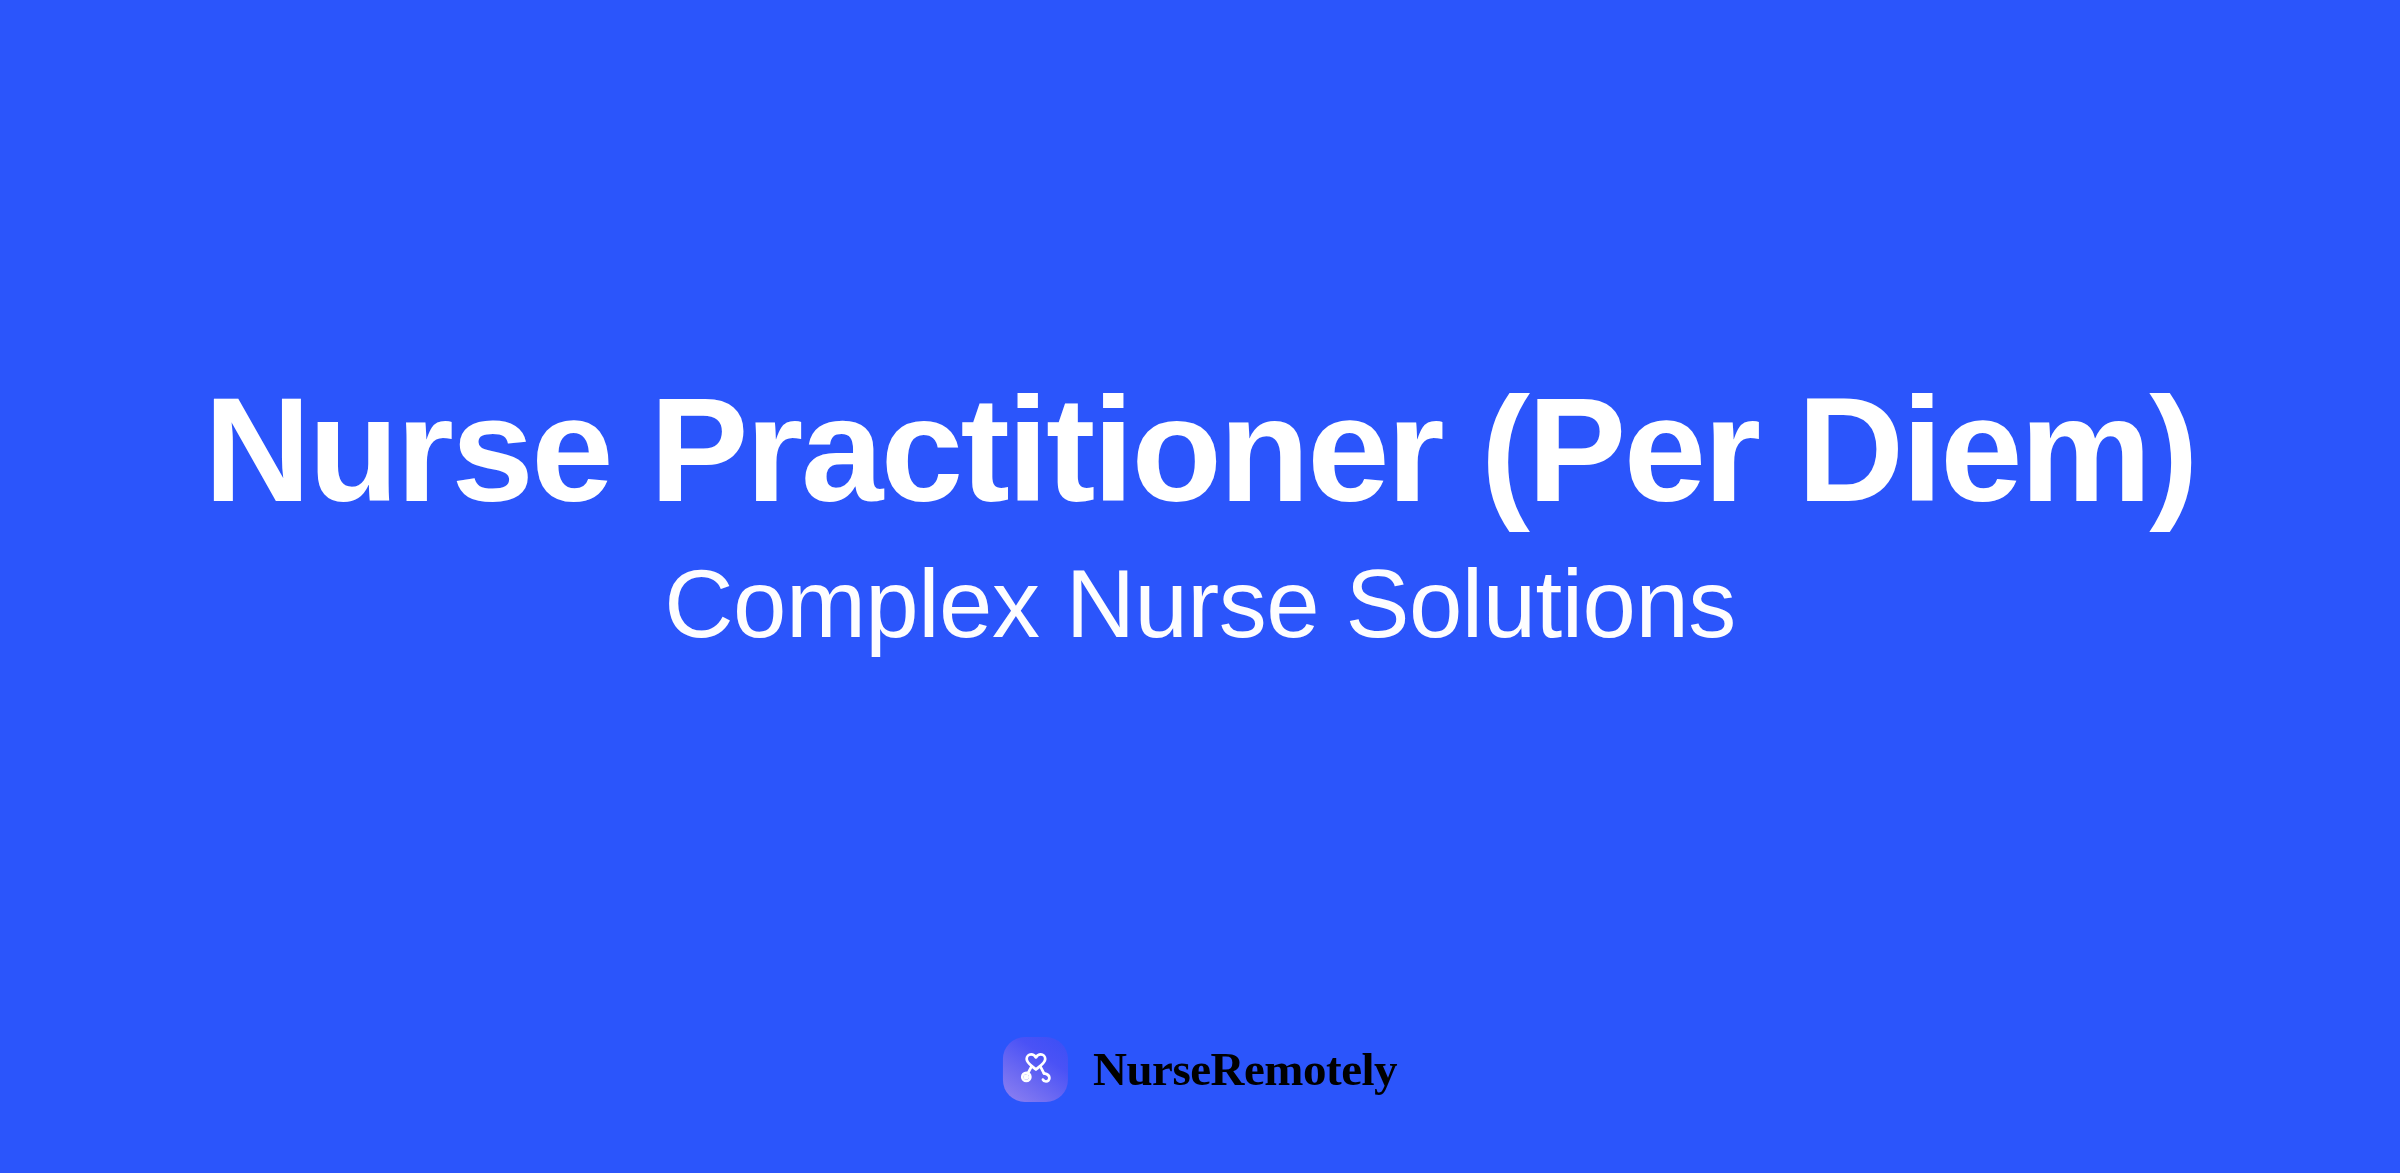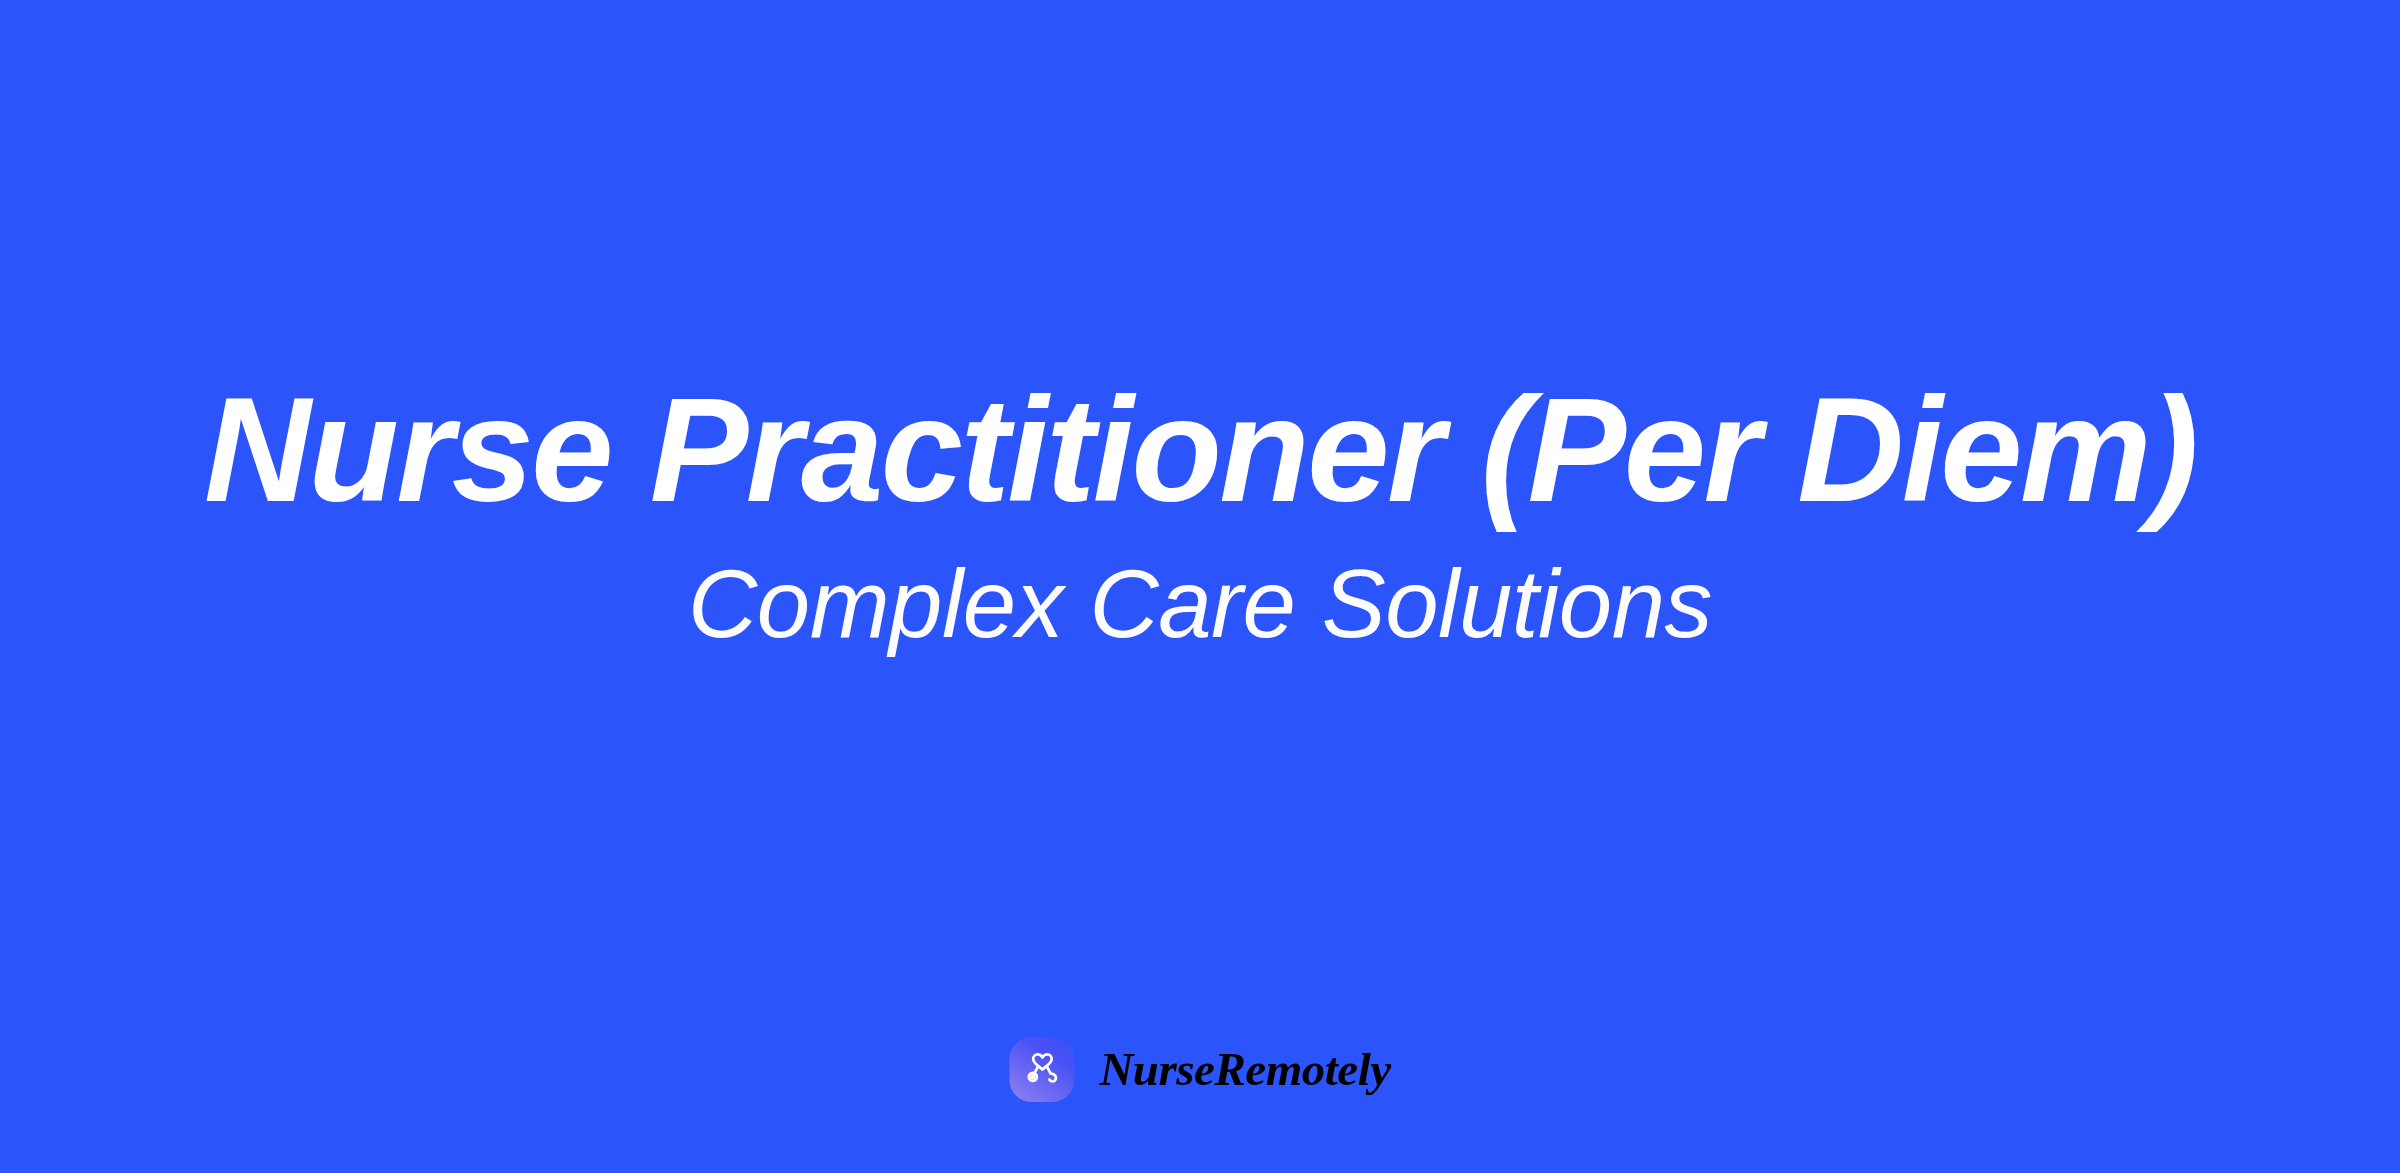--- a/index.html
+++ b/index.html
@@ -14,21 +14,20 @@
     font-family: "Liberation Sans", sans-serif;
     -webkit-font-smoothing: antialiased;
   }
 
   .slide {
     position: relative;
     width: 2400px;
     height: 1015px;
     background: #2b55fb;
     box-sizing: border-box;
-    font-style: italic;
   }
 
   
   .hero {
     position: absolute;
     left: 0;
     right: 0;
     top: 0;
     height: 1173px;
     display: flex;
@@ -111,21 +110,21 @@
 </style>
 </head>
 <body>
 
 <div class="slide">
 
   <div class="hero">
 
     <div class="title">Nurse Practitioner (Per Diem)</div>
 
-    <div class="subtitle">Complex Care Solutions</div>
+    <div class="subtitle">Complex Nurse Solutions</div>
 
   </div>
 
   <div class="brand">
 
     <div class="brand-badge">
       <svg viewBox="0 0 48 48" fill="none" stroke="#ffffff" stroke-width="3.1" stroke-linecap="round" stroke-linejoin="round">
 
         <path d="M24 24.6 C18.2 19.6 13.4 17.0 13.4 12.6
                  C13.4 9.5 15.8 7.4 18.5 7.4

